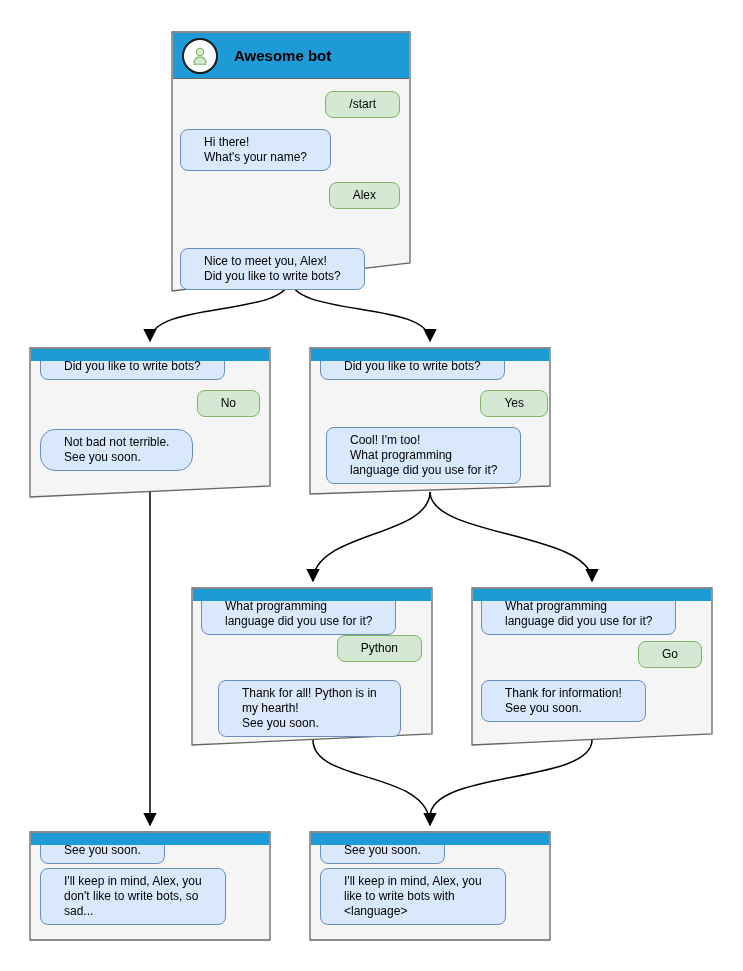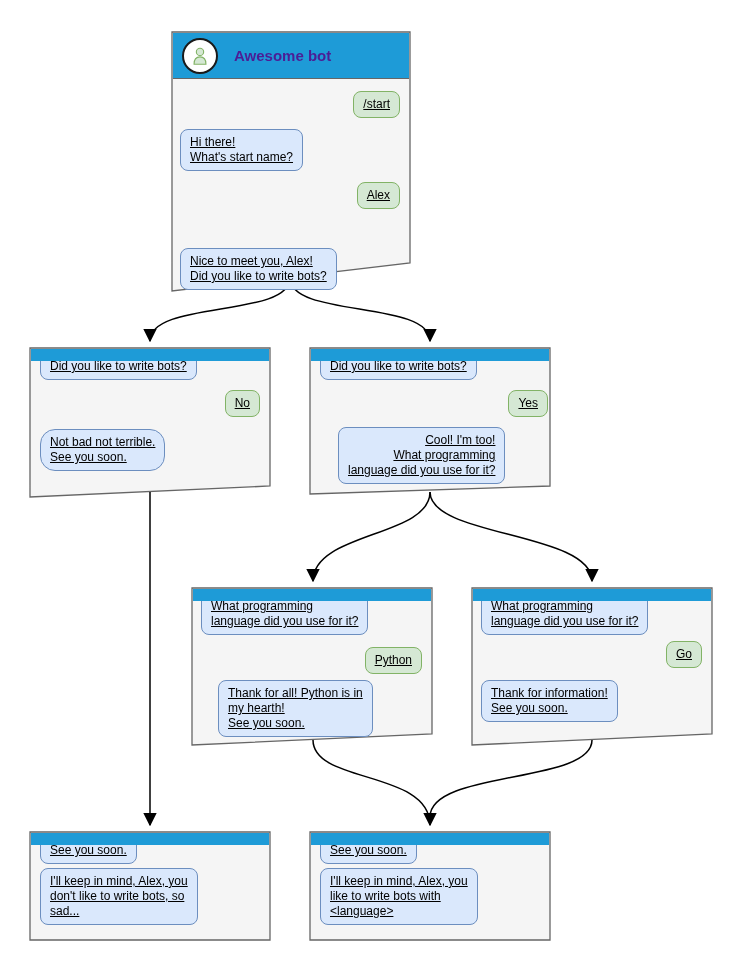--- a/index.html
+++ b/index.html
@@ -22,30 +22,30 @@
     position:absolute; left:1px; right:1px; top:1px; height:45px;
     background:#1e9bd7; border-bottom:1px solid #666;
     display:flex; align-items:center; z-index:4;
   }
   .avatar {
     width:32px; height:32px; margin-left:9px; border-radius:50%;
     background:#ffffff; border:2px solid #1a1a1a;
     display:flex; align-items:center; justify-content:center; flex:0 0 auto;
   }
   .avatar svg { width:22px; height:22px; }
-  .title { margin-left:16px; color:#4c1d95; font-weight:bold; font-size:15px; }
+  .title { margin-left:16px; color:#000000; font-weight:bold; font-size:15px; }
 
   .strip {
     position:absolute; left:1px; right:1px; top:1px; height:12px;
     background:#1e9bd7; z-index:4;
   }
 
   .bubble {
     position:absolute; z-index:3; font-size:12px; line-height:15px;
-    border-radius:8px; padding:5px 9px; white-space:pre-line; max-width:180px;text-decoration:underline;
+    border-radius:8px; padding:5px 23px; white-space:pre-line; max-width:180px;
   }
   .bot  { background:#dae8fc; border:1px solid #6c8ebf; }
   .user { background:#d5e8d4; border:1px solid #82b366; }
 </style>
 </head>
 <body>
 
 <div class="canvas">
 
   <svg class="layer">
@@ -77,48 +77,48 @@
       <div class="avatar">
         <svg viewBox="0 0 24 24">
           <circle cx="12" cy="7.5" r="4" fill="#d5e8d4" stroke="#82b366" stroke-width="1.2"></circle>
           <path d="M5.5,21 C5.5,14.5 8,13 12,13 C16,13 18.5,14.5 18.5,21 Z" fill="#d5e8d4" stroke="#82b366" stroke-width="1.2"></path>
         </svg>
       </div>
       <div class="title">Awesome bot</div>
     </div>
     <div class="bubble user" style="right:10px; top:59px;">/start</div>
     <div class="bubble bot" style="left:8px; top:97px;">Hi there!
-What's start name?</div>
+What's your name?</div>
     <div class="bubble user" style="right:10px; top:150px;">Alex</div>
     <div class="bubble bot" style="left:8px; top:188px;margin-top:28px;">Nice to meet you, Alex!
 Did you like to write bots?</div>
   </div>
 
   <div class="node n1">
     <div class="strip"></div>
     <div class="bubble bot" style="left:10px; top:5px;">Did you like to write bots?</div>
     <div class="bubble user" style="right:10px; top:42px;">No</div>
     <div class="bubble bot" style="left:10px; top:81px;border-radius:15px;">Not bad not terrible.
 See you soon.</div>
   </div>
 
   <div class="node n2">
     <div class="strip"></div>
     <div class="bubble bot" style="left:10px; top:5px;">Did you like to write bots?</div>
     <div class="bubble user" style="right:2px; top:42px;">Yes</div>
-    <div class="bubble bot" style="left:28px; top:79px;text-align:right;">Cool! I'm too!
+    <div class="bubble bot" style="left:16px; top:79px;">Cool! I'm too!
 What programming
 language did you use for it?</div>
   </div>
 
   <div class="node n3">
     <div class="strip"></div>
     <div class="bubble bot" style="left:9px; top:5px;">What programming
 language did you use for it?</div>
-    <div class="bubble user" style="right:10px; top:47px;margin-top:12px;">Python</div>
+    <div class="bubble user" style="right:10px; top:47px;">Python</div>
     <div class="bubble bot" style="left:9px; top:92px;margin-left:17px;">Thank for all! Python is in
 my hearth!
 See you soon.</div>
   </div>
 
   <div class="node n4">
     <div class="strip"></div>
     <div class="bubble bot" style="left:9px; top:5px;">What programming
 language did you use for it?</div>
     <div class="bubble user" style="right:10px; top:53px;">Go</div>

